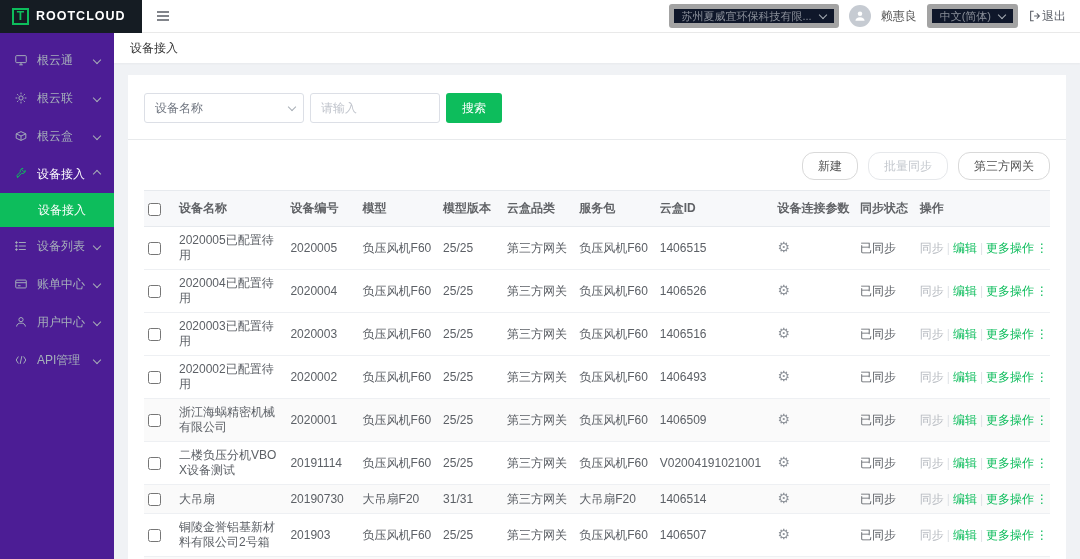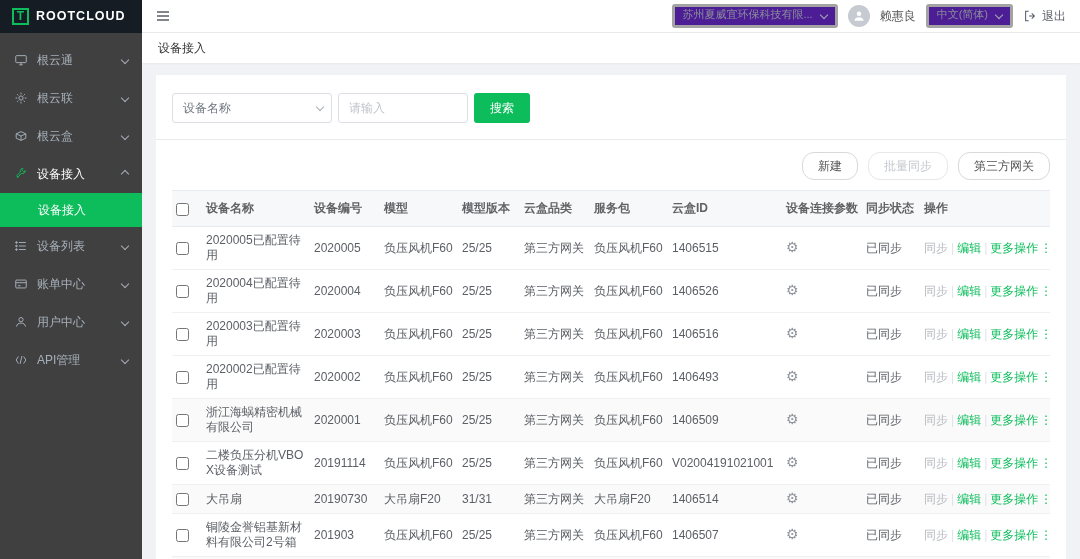--- a/index.html
+++ b/index.html
@@ -7,33 +7,33 @@
     font-family:"Liberation Sans","DejaVu Sans",sans-serif;font-size:12px;color:#333}
 
   
   .topbar{display:flex;align-items:center;height:33px;background:#fff;border-bottom:1px solid #e9e9e9}
   .logo{width:142px;height:33px;flex-shrink:0;background:#151c23;display:flex;align-items:center;gap:7px;padding-left:12px}
   .logo-mark{display:inline-flex;align-items:center;justify-content:center;width:17px;height:17px;
     border:2px solid #0dbd5c;color:#0dbd5c;font-weight:bold;font-size:12px;line-height:1}
   .logo-name{color:#fff;font-weight:bold;font-size:12.5px;letter-spacing:1px}
   .hamburger{margin-left:13px;color:#5a5e66;cursor:pointer;display:inline-flex}
   .top-right{margin-left:auto;display:flex;align-items:center;gap:10px;padding-right:14px}
-  .top-select{position:relative;display:flex;align-items:flex-start;height:24px;border:3px solid #a3a3a3;border-radius:3px;
-    padding:0 22px 0 8px;color:#8a8f99;font-size:11px;cursor:pointer;background:#4c1d95;max-width:210px}
+  .top-select{position:relative;display:flex;align-items:center;height:24px;border:5px solid #a3a3a3;border-radius:3px;
+    padding:0 22px 0 8px;color:#8a8f99;font-size:11px;cursor:pointer;background:#0f172a;max-width:210px}
   .top-select .sel-text{overflow:hidden;white-space:nowrap;text-overflow:ellipsis}
   .sel-chev{position:absolute;right:8px;top:50%;margin-top:-4px}
   .chev{display:inline-block;width:6px;height:6px;border-right:1px solid #a8aeb6;border-bottom:1px solid #a8aeb6;transform:rotate(45deg)}
   .chev.up{transform:rotate(-135deg)}
   .avatar{width:22px;height:22px;border-radius:50%;background:#c6cbd2;display:inline-flex;align-items:center;justify-content:center;cursor:pointer}
   .username{color:#555;font-size:12px}
-  .logout{display:flex;align-items:center;gap:5px;color:#5a5e66;cursor:pointer}
+  .logout{display:flex;align-items:center;color:#5a5e66;cursor:pointer}
 
   
   .layout{display:flex;height:526px}
-  .sidebar{width:142px;flex-shrink:0;background:#404040;padding-top:8px}
+  .sidebar{width:114px;flex-shrink:0;background:#4c1d95;padding-top:8px}
   .nav-item{height:38px;display:flex;align-items:center;padding:0 12px 0 14px;color:#a6b0ba;cursor:pointer;font-size:12px}
   .nav-item.active{color:#fff}
   .nav-item.active .nav-icon{color:#0dbd5c}
   .nav-icon{display:inline-flex;width:14px;height:14px;color:inherit}
   .nav-label{flex:1;margin-left:9px;white-space:nowrap}
   .nav-chev{margin-right:2px}
   .sub-item{height:34px;display:flex;align-items:center;padding-left:38px;background:#0dbd5c;color:#fff;cursor:pointer}
 
   .main{flex:1;display:flex;flex-direction:column;min-width:0}
   .breadcrumb-bar{height:30px;background:#fff;display:flex;align-items:center;padding-left:16px;color:#333;

